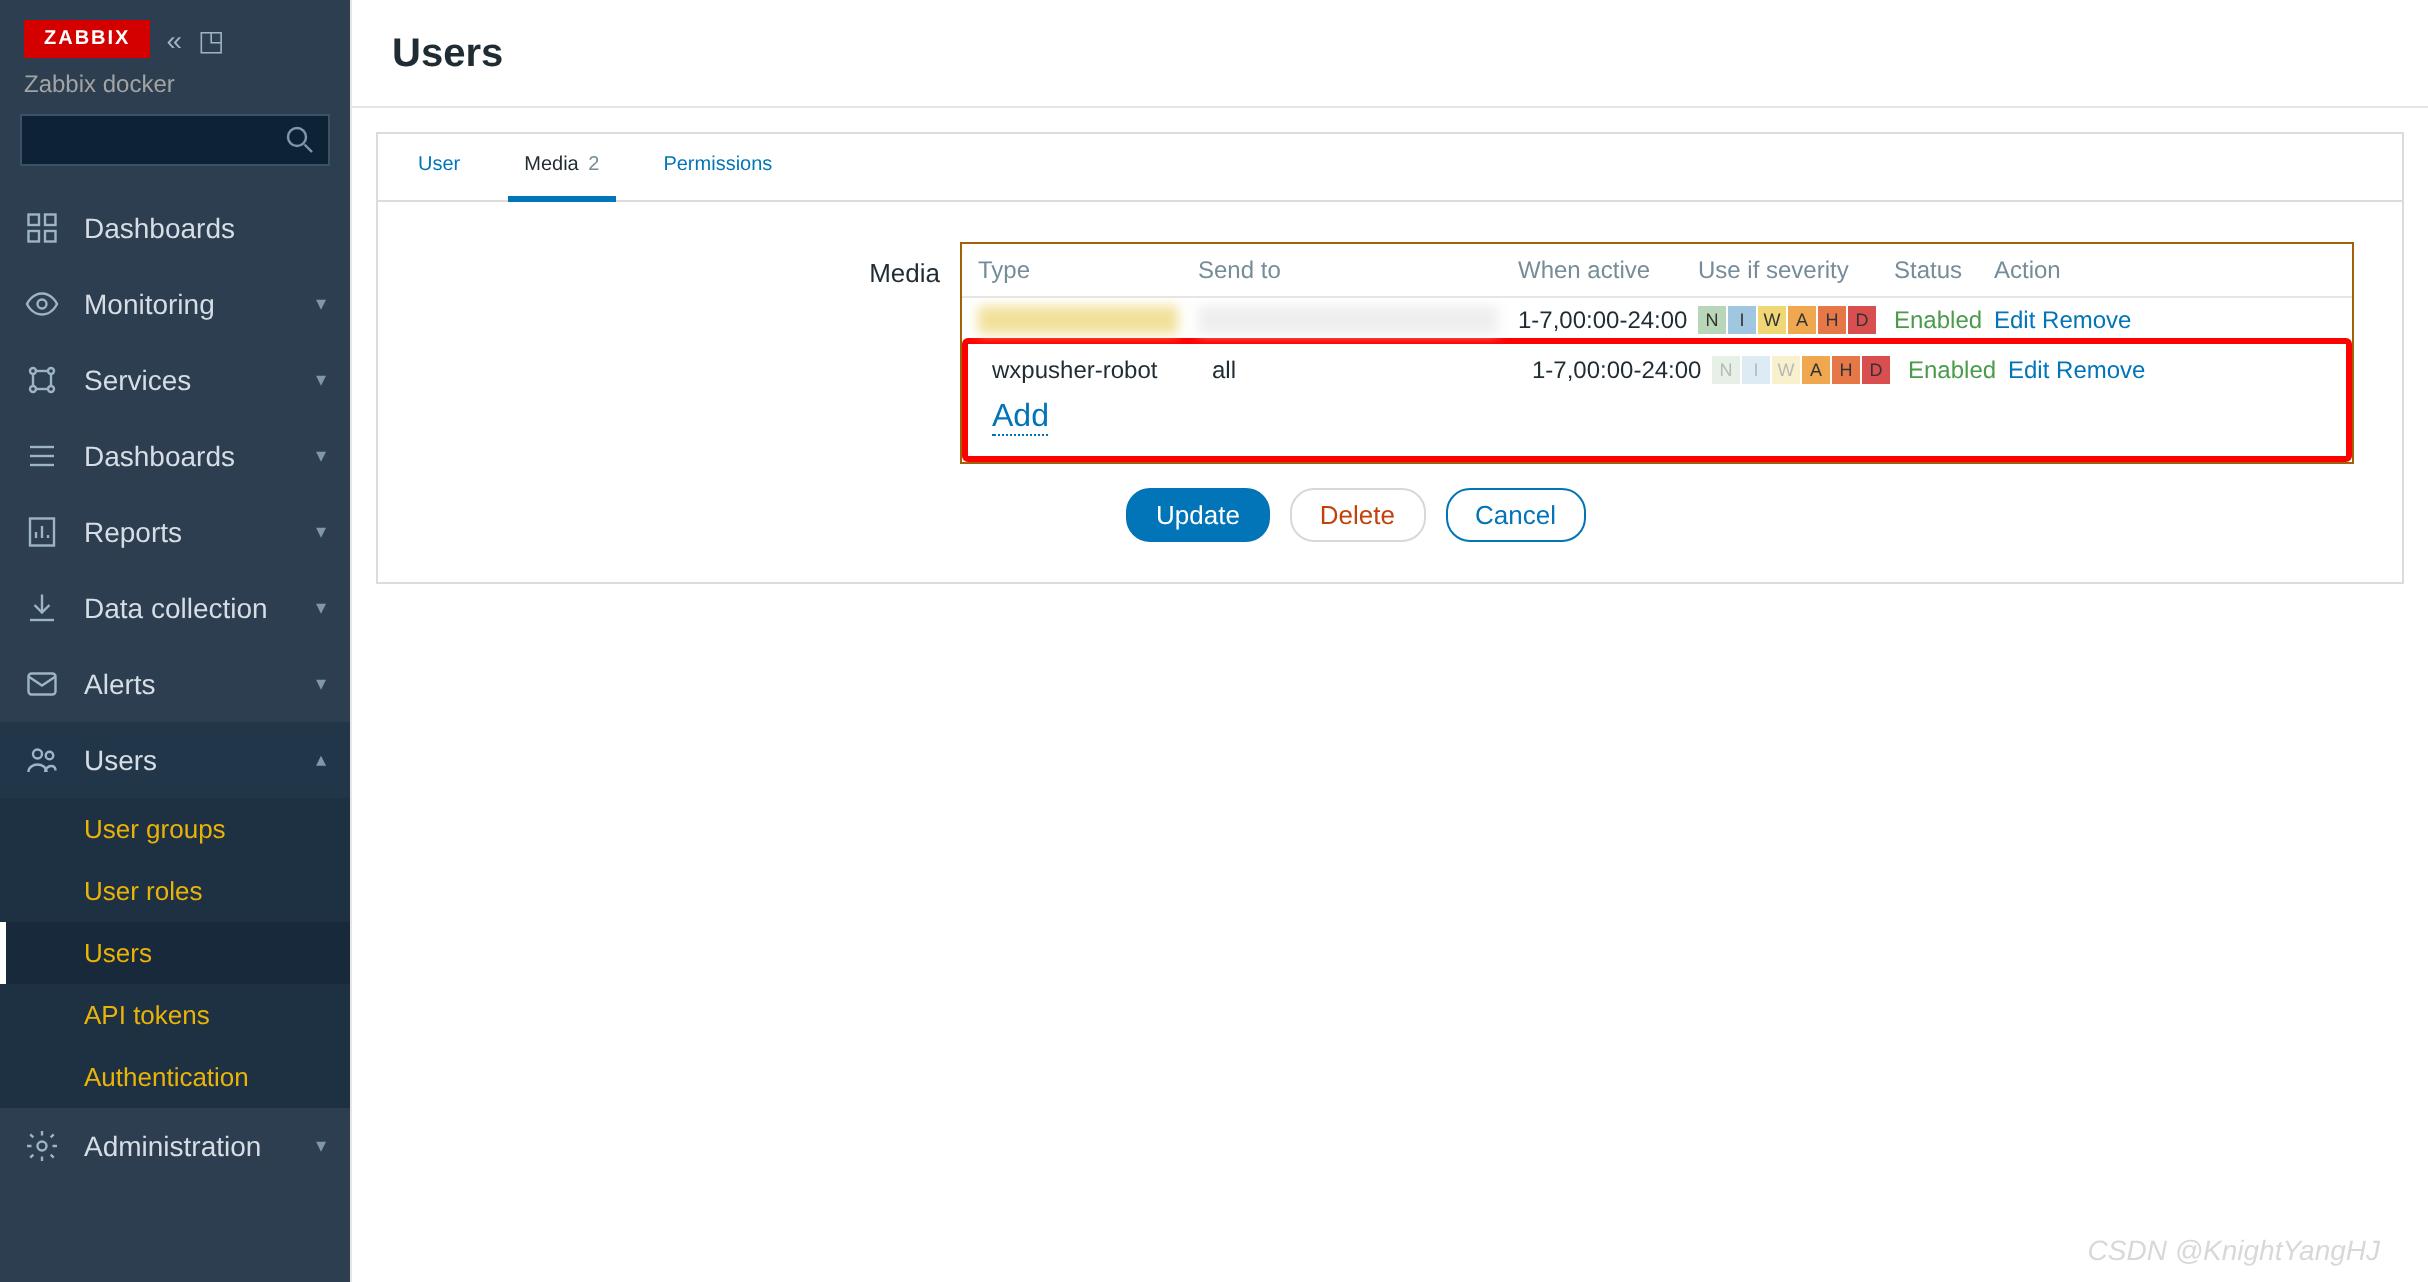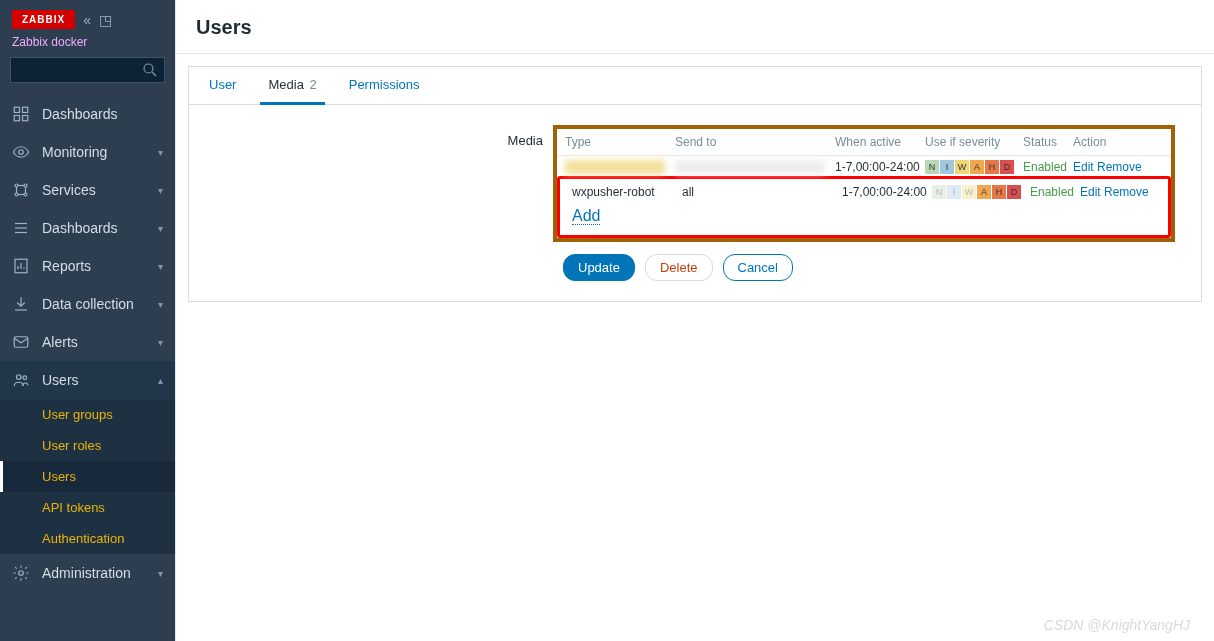--- a/index.html
+++ b/index.html
@@ -3,44 +3,44 @@
 <meta charset="utf-8">
 <style>
 * { margin:0; padding:0; box-sizing:border-box; font-family:Arial,Helvetica,sans-serif; }
 body { width:1214px; height:641px; background:#fff; overflow:hidden; position:relative; }
 .layout { display:flex; height:641px; }
 .sidebar { width:175px; background:#2c3e50; color:#fff; display:flex; flex-direction:column; flex-shrink:0; }
 .sb-header { padding:10px 12px 8px; }
 .logo-row { display:flex; align-items:center; gap:8px; }
 .logo { background:#d40000; color:#fff; font-weight:bold; font-size:10px; letter-spacing:1px; padding:4px 10px; }
 .header-icon { color:#9db4c7; font-size:14px; cursor:pointer; }
-.subtitle { color:#f0abfc; font-size:12px; margin-top:6px; }
+.subtitle { color:#a3a3a3; font-size:12px; margin-top:6px; }
 .search-wrap { padding:0 10px 12px; }
 .search { width:100%; height:26px; background:#0e2236; border:1px solid #3a5267; padding:0 26px 0 8px; color:#fff; }
 .search-box { position:relative; }
 .search-icon { position:absolute; right:6px; top:4px; color:#7e98aa; font-size:14px; }
 .nav-item { display:flex; align-items:center; padding:10px 12px; color:#d6dde4; font-size:14px; cursor:pointer; position:relative; }
 .nav-ico { width:18px; height:18px; margin-right:12px; display:inline-flex; align-items:center; justify-content:center; color:#9db4c7; }
 .nav-caret { position:absolute; right:12px; color:#7e98aa; font-size:10px; }
 .nav-item.active { background:#223649; }
 .sub-nav { background:#1e3143; }
 .sub-item { padding:8px 12px 8px 42px; color:#eab308; font-size:13px; cursor:pointer; }
 .sub-item.active { background:#17293b; border-left:3px solid #fff; padding-left:39px; }
 .main { flex:1; background:#fff; overflow:auto; border-left:1px solid #e6e6e6; }
 .page-title { font-size:20px; color:#1f2c33; padding:16px 20px 14px; border-bottom:1px solid #e6e6e6; }
 .content-panel { margin:12px 12px; border:1px solid #dcdcdc; }
 .tabs { display:flex; border-bottom:1px solid #dcdcdc; padding:0 12px; }
-.tab { padding:10px 8px; font-size:13px; color:#0275b8; cursor:pointer; margin-right:16px;text-align:center; }
+.tab { padding:10px 8px; font-size:10px; color:#0275b8; cursor:pointer; margin-right:16px;text-align:center; }
 .tab.active { color:#1f2c33; border-bottom:3px solid #0275b8; margin-bottom:-1px; }
 .tab .count { color:#768d99; margin-left:2px; }
 .form-area { padding:20px 24px; }
 .row { display:flex; align-items:flex-start; }
 .label { width:340px; text-align:right; color:#1f2c33; font-size:13px; padding-right:10px; padding-top:8px; }
 .media-wrap { flex:1; }
-.media-table { width:622px; border:4px solid #a16207; }
+.media-table { width:697px; border:1px solid #a16207; }
 .media-head { display:flex; font-size:12px; color:#768d99; padding:6px 8px; border-bottom:1px solid #e6e6e6; }
 .media-row { display:flex; align-items:center; font-size:12px; color:#1f2c33; padding:4px 8px; }
 .col-type{width:110px;} .col-send{width:160px;} .col-when{width:90px;} .col-sev{width:98px;} .col-status{width:50px;} .col-action{flex:1;}
 .sev-boxes { display:flex; gap:1px; }
 .sev { width:14px; height:14px; font-size:9px; display:flex; align-items:center; justify-content:center; color:#333; }
 .sev.dim { opacity:.35; }
 .status-en { color:#4a9b4a; }
 .link { color:#0275b8; cursor:pointer; }
 .link-u { border-bottom:1px dotted #0275b8; }
 .highlight-box { border:3px solid #ff0000; border-radius:3px; padding:2px 4px 6px; margin-top:-2px; }

